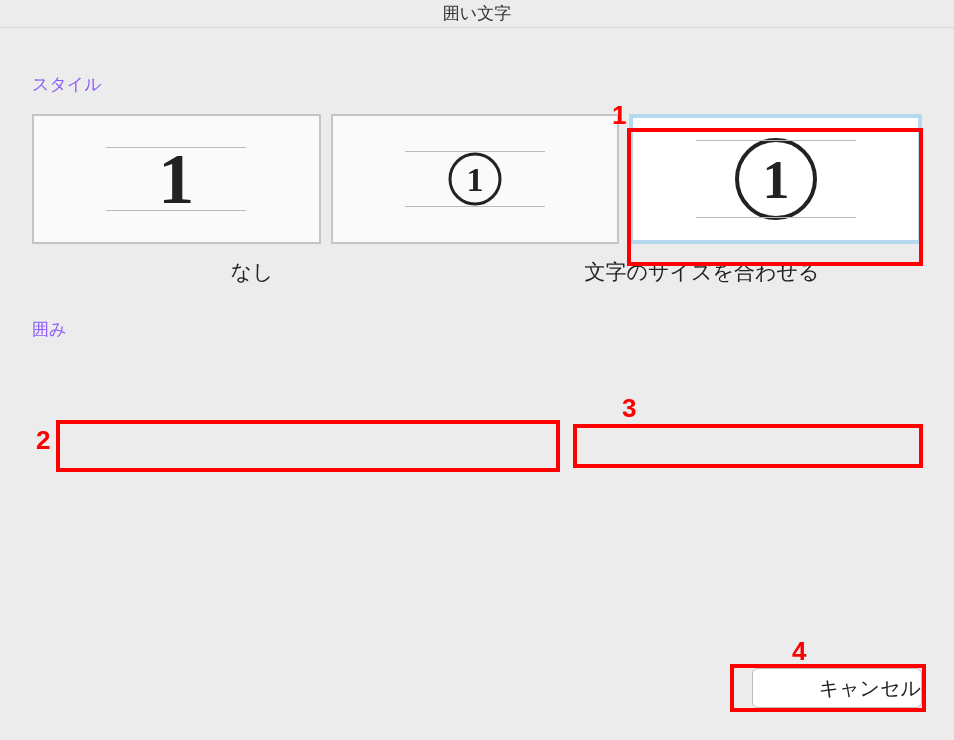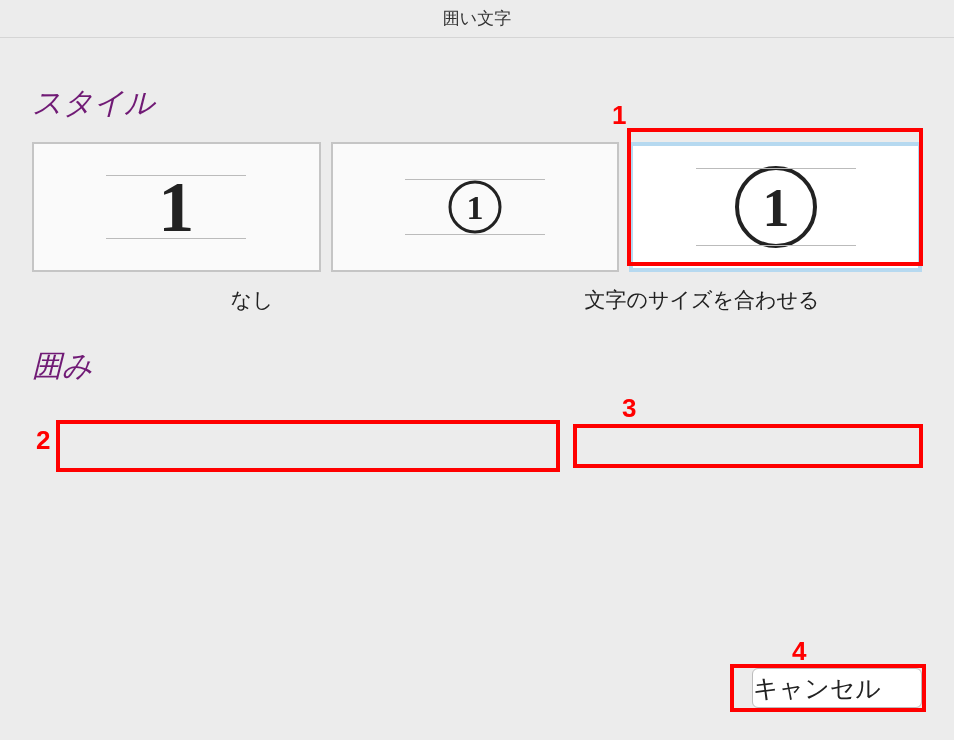--- a/index.html
+++ b/index.html
@@ -5,37 +5,36 @@
   * { box-sizing: border-box; margin: 0; padding: 0; }
   body {
     font-family: "Hiragino Sans", "Yu Gothic", "Meiryo", sans-serif;
     background: #ececec;
     width: 954px;
     height: 740px;
     position: relative;
     overflow: hidden;
   }
   .titlebar {
-    height: 38px;
+    height: 28px;
     background: #ececec;
     border-bottom: 1px solid #d5d5d5;
     display: flex;
     align-items: center;
     justify-content: center;
     font-size: 17px;
     color: #333;
   }
   .content {
     padding: 45px 32px 20px 32px;
   }
   .section-label {
-    font-size: 30px;
-    color: #701a75;
+    font-size: 17px;
+    color: #8b5cf6;
     margin-bottom: 18px;
-    font-style: italic;
   }
   .style-row {
     display: flex;
     gap: 10px;
     margin-bottom: 14px;
   }
   .style-option {
     flex: 1;
     height: 130px;
     background: #fafafa;
@@ -122,24 +121,24 @@
     position: absolute;
     bottom: 32px;
     right: 32px;
     display: flex;
     gap: 20px;
   }
   .btn {
     min-width: 170px;
     height: 40px;
     border-radius: 6px;
-    font-size: 25px;
-    display: flex;
-    align-items: center;
-    justify-content: flex-start;
+    font-size: 20px;
+    display: flex;
+    align-items: center;
+    justify-content: flex-end;
     cursor: pointer;
   }
   .btn-cancel {
     background: #fff;
     border: 1px solid #bcbcbc;
     color: #222;
   }
   .btn-ok {
     background: linear-gradient(#9a9a9a,#7f7f7f);
     border: 1px solid #6b6b6b;

